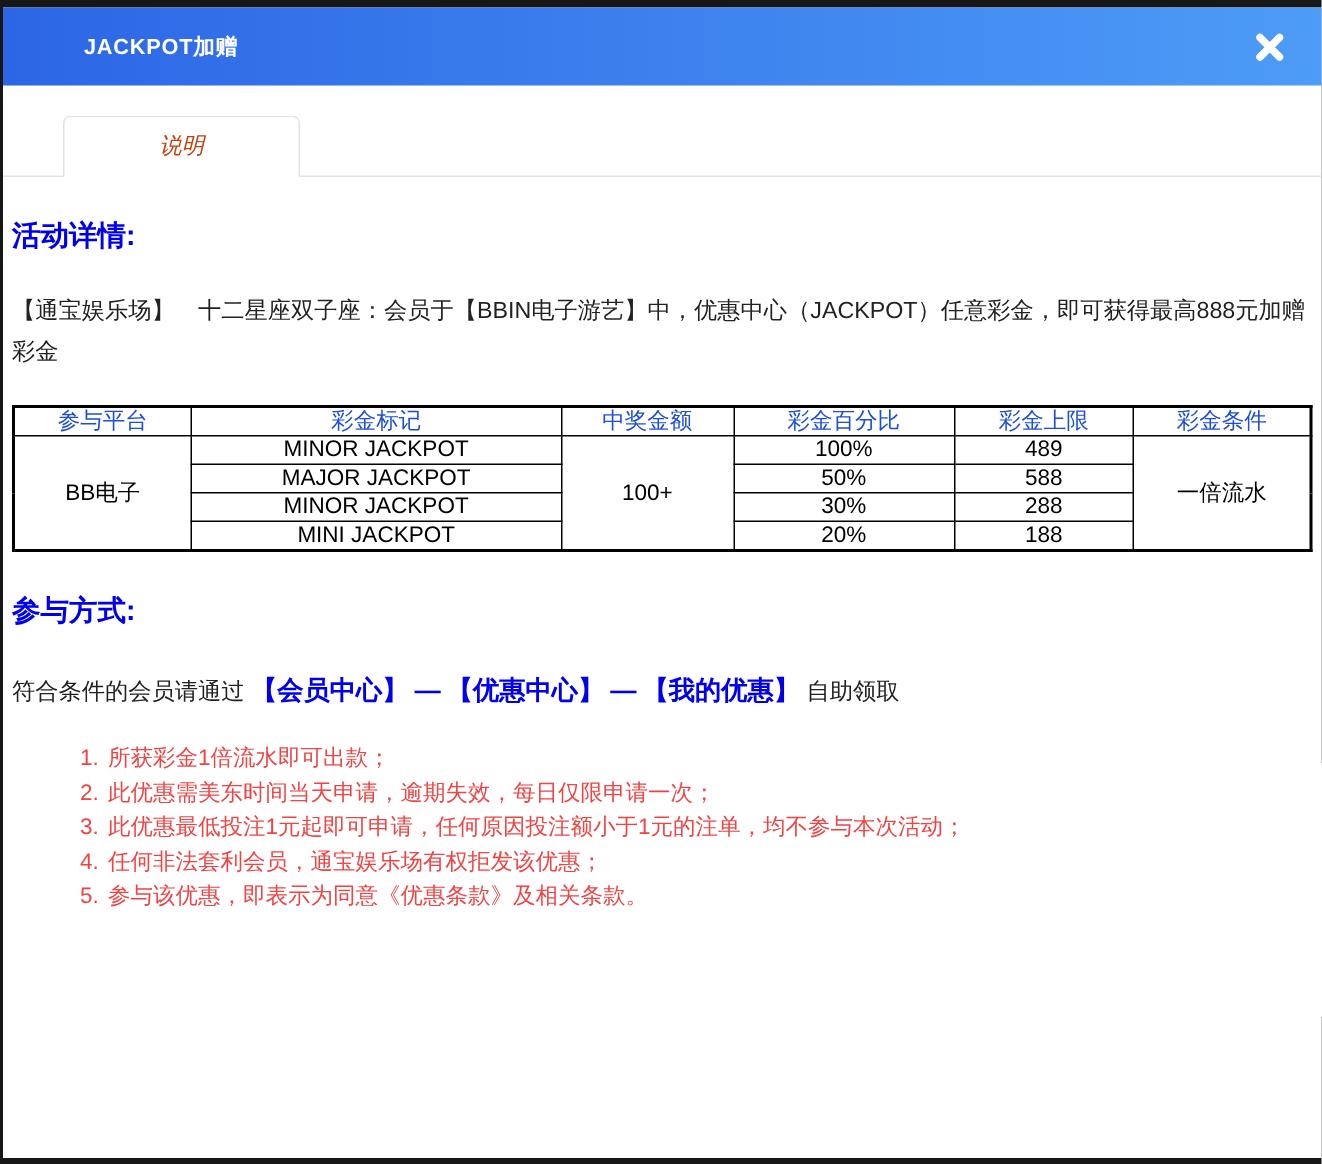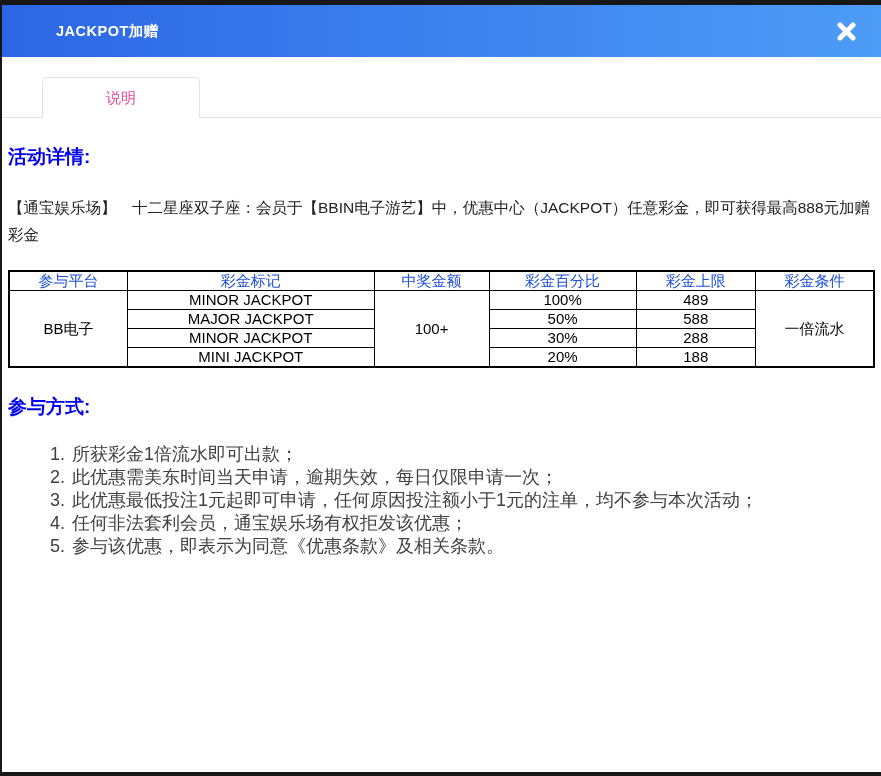--- a/index.html
+++ b/index.html
@@ -47,23 +47,24 @@
     display: inline-block;
     width: 158px;
     height: 41px;
     line-height: 40px;
     text-align: center;
     background: #ffffff;
     border: 1px solid #e3e3e3;
     border-bottom: 1px solid #ffffff;
     border-radius: 5px 5px 0 0;
     margin-bottom: -1px;
-    color: #ec4899;
+    color: #c2410c;
     font-size: 15px;
     cursor: pointer;
+    font-style: italic;
   }
   .content { padding: 0 6px; }
   .section-heading {
     color: #0000ee;
     font-weight: bold;
     font-size: 19px;
     margin-top: 26px;
   }
   .desc {
     margin-top: 24px;
@@ -102,22 +103,22 @@
     cursor: pointer;
   }
   .method-line .sep {
     color: #0000ee;
     font-weight: bold;
     font-size: 17.5px;
     padding: 0 4px;
   }
   ol.rules {
     margin: 26px 0 0 62px;
-    font-size: 18px;
-    color: #404040;
+    font-size: 15px;
+    color: #ef4444;
   }
   ol.rules li {
     margin-bottom: 7px;
     padding-left: 2px;
     line-height: 16px;
   }
 </style>
 </head>
 <body>
 
@@ -184,20 +185,25 @@
         <tr>
           <td>MINI JACKPOT</td>
           <td>20%</td>
           <td>188</td>
         </tr>
       </tbody>
     </table>
 
     <div class="section-heading">参与方式:</div>
 
+    <div class="method-line">
+      <span>符合条件的会员请通过</span>
+      <span class="hl">【会员中心】</span><span class="sep">—</span><span class="hl">【优惠中心】</span><span class="sep">—</span><span class="hl">【我的优惠】</span>
+      <span>自助领取</span>
+    </div>
 
     <ol class="rules">
       <li>所获彩金1倍流水即可出款；</li>
       <li>此优惠需美东时间当天申请，逾期失效，每日仅限申请一次；</li>
       <li>此优惠最低投注1元起即可申请，任何原因投注额小于1元的注单，均不参与本次活动；</li>
       <li>任何非法套利会员，通宝娱乐场有权拒发该优惠；</li>
       <li>参与该优惠，即表示为同意《优惠条款》及相关条款。</li>
     </ol>
 
   </div>

